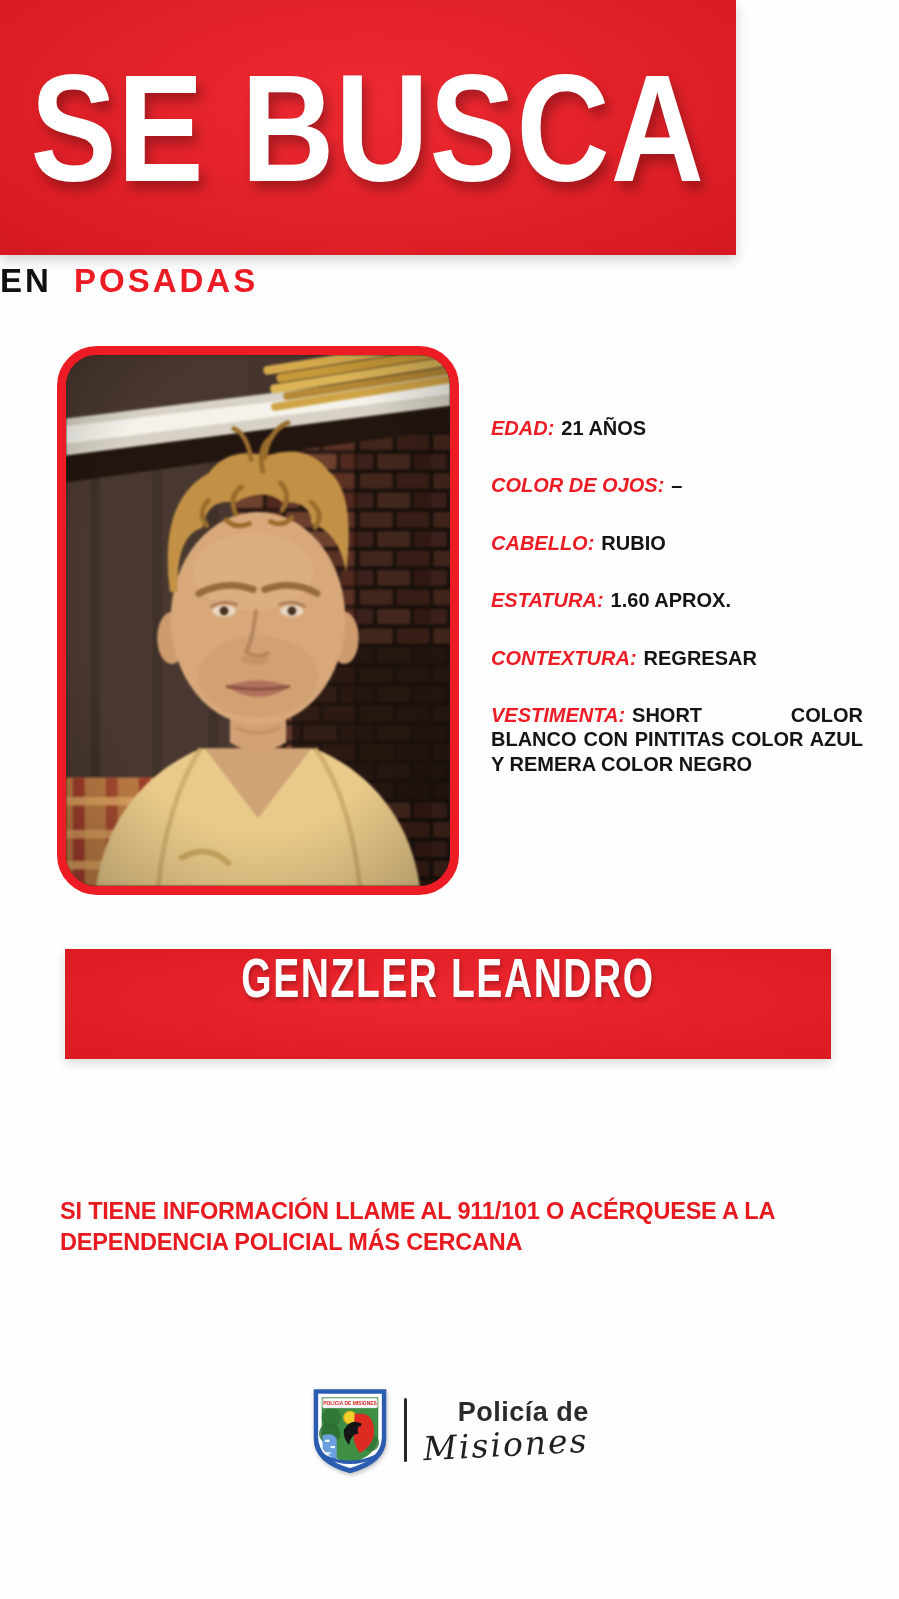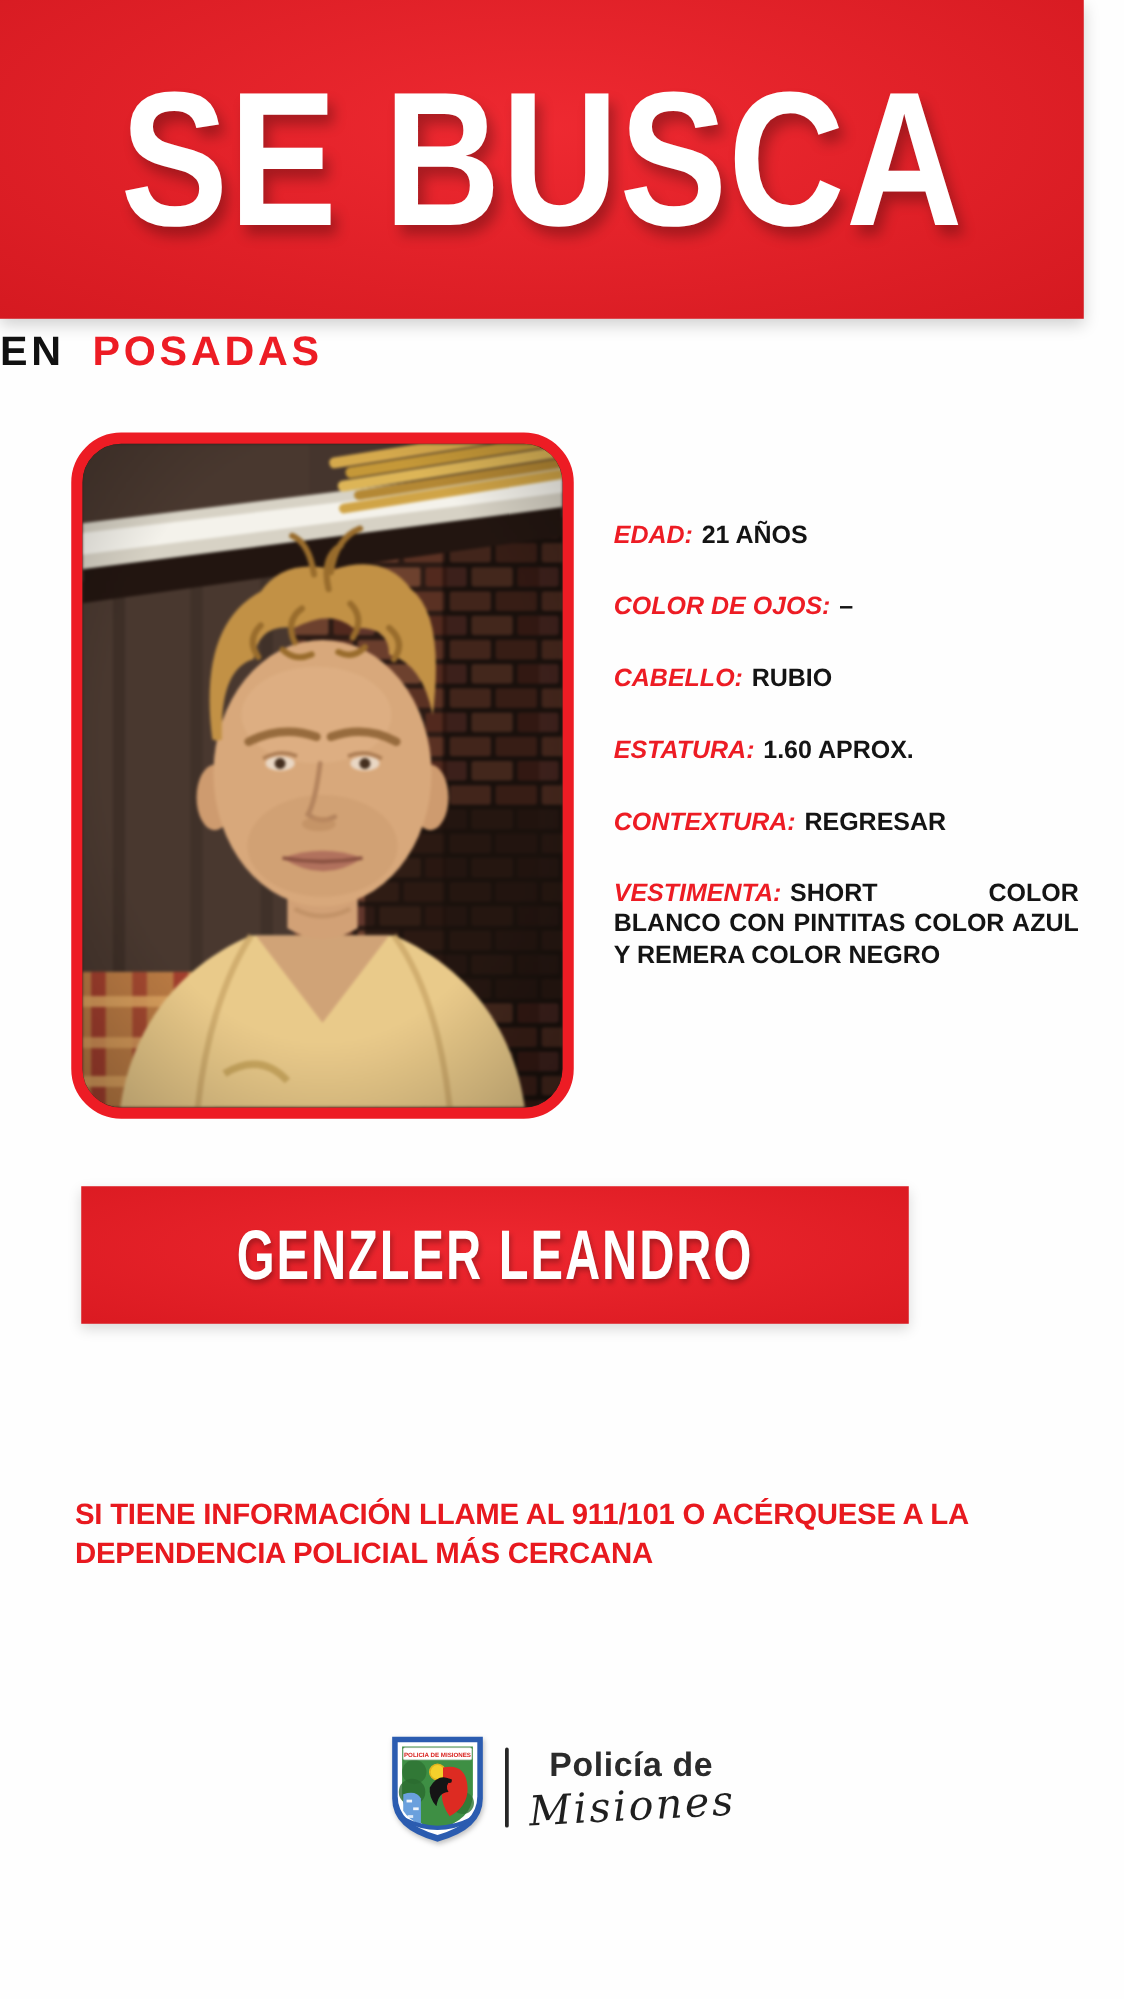--- a/index.html
+++ b/index.html
@@ -14,21 +14,21 @@
   }
   .poster{
     position:relative;
     width:899px;
     height:1599px;
     background:#fefefe;
     overflow:hidden;
   }
   
   .header-banner{
-    position:absolute;left:0;top:0;width:867px;height:255px;
+    position:absolute;left:0;top:0;width:736px;height:255px;
     background:var(--red);
     background-image:radial-gradient(ellipse at 50% 40%, rgba(255,255,255,.06), rgba(0,0,0,.10));
     display:flex;align-items:center;justify-content:center;
     box-shadow:0 5px 12px rgba(0,0,0,.18);
   }
   .header-banner .title-text{
     display:inline-block;
     font-size:133px;
     font-weight:bold;
     color:#ffffff;
@@ -59,24 +59,24 @@
   .details{
     position:absolute;left:491px;top:416px;width:372px;
     font-size:20px;font-weight:bold;line-height:1.22;
   }
   .detail-row{margin-bottom:33px;color:var(--black);}
   .detail-row.justify{text-align:justify;}
   .detail-row .lbl{color:var(--red);font-style:italic;}
   .detail-row .val{color:var(--black);margin-left:7px;}
   
   .name-banner{
-    position:absolute;left:65px;top:949px;width:662px;height:110px;
+    position:absolute;left:65px;top:949px;width:766px;height:110px;
     background:var(--red);
     background-image:radial-gradient(ellipse at 50% 45%, rgba(255,255,255,.05), rgba(0,0,0,.08));
-    display:flex;align-items:center;justify-content:center;
+    display:flex;align-items:flex-start;justify-content:center;
     box-shadow:0 4px 10px rgba(0,0,0,.15);
   }
   .name-banner .name-text{
     display:inline-block;
     font-size:50px;font-weight:bold;color:#fff;white-space:nowrap;
     transform:scale(.78,1.12);
     letter-spacing:2px;
     text-shadow:2px 3px 5px rgba(0,0,0,.25);
   }
   
@@ -90,21 +90,21 @@
     font-size:23.5px;font-weight:bold;color:#e8191f;
     line-height:1.34;letter-spacing:-.2px;
   }
   
   .footer{
     position:absolute;left:0;top:1384px;width:899px;
     display:flex;align-items:center;justify-content:center;gap:14px;
   }
   .badge{width:80px;height:92px;filter:drop-shadow(1px 2px 2px rgba(0,0,0,.25));}
   .divider{width:3px;height:64px;background:#262626;border-radius:2px;}
-  .orgname{display:flex;flex-direction:column;align-items:center;line-height:1;}
+  .orgname{display:flex;flex-direction:column;align-items:flex-end;line-height:1;}
   .org1{font-size:27px;font-weight:bold;color:#2b2b2b;letter-spacing:.5px;}
   .org2{
     font-family:"DejaVu Serif", serif;font-style:italic;
     font-size:33px;color:#1f1f1f;letter-spacing:2px;
     transform:rotate(-3deg);margin-top:2px;margin-left:2px;
   }
 </style>
 </head>
 <body>
 

